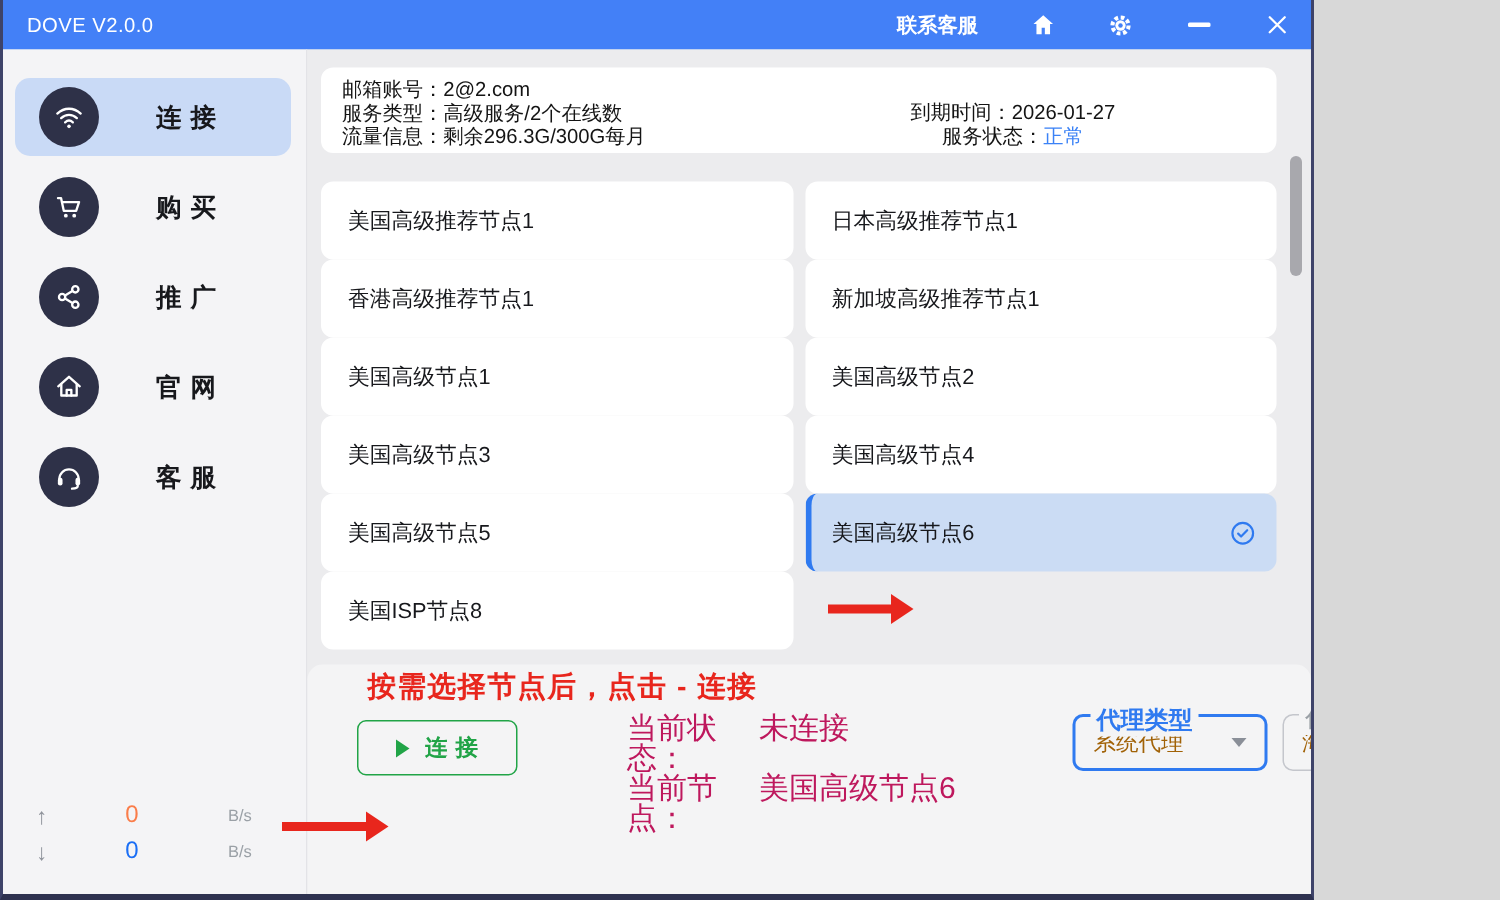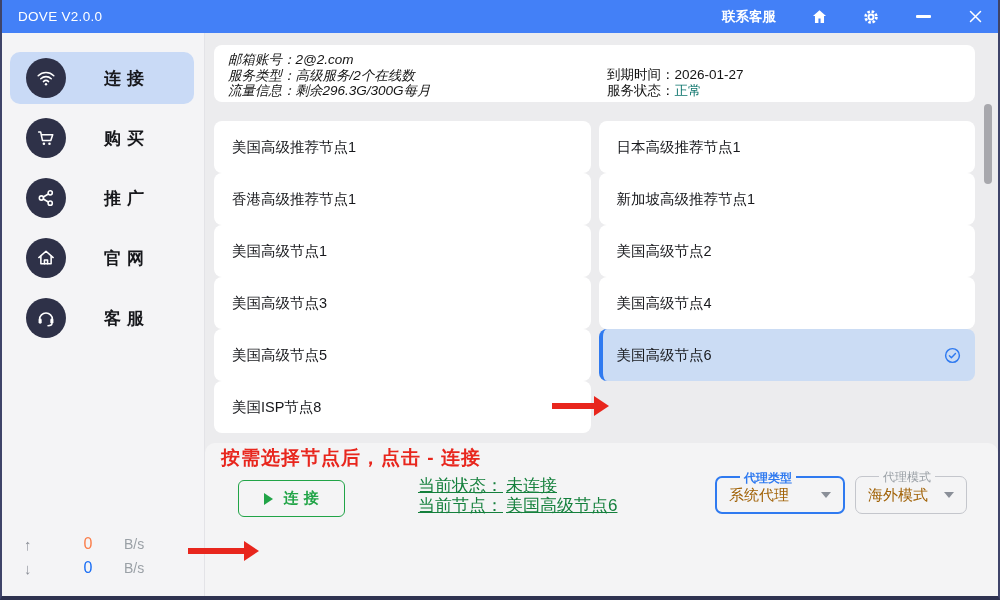--- a/index.html
+++ b/index.html
@@ -1,19 +1,19 @@
 <!DOCTYPE html>
 <html><head>
 <meta charset="utf-8">
 <style>
   * { margin:0; padding:0; box-sizing:border-box; }
   html,body { width:1000px; height:600px; }
   body { font-family:"Liberation Sans","DejaVu Sans",sans-serif; background:#d8d8d8; }
 
-  .window { width:1000px; height:600px; display:flex; flex-direction:column;
+  .window { width:876px; height:600px; display:flex; flex-direction:column;
             border-left:2px solid #3e4369; border-right:2px solid #3e4369; border-bottom:4px solid #2e3250;
             background:#ececee; overflow:hidden; position:relative; }
 
   
   .titlebar { height:33px; background:#4380f7; display:flex; align-items:center;
               padding:0 14px 0 16px; flex:0 0 33px; }
   .titlebar .title { color:#fff; font-size:13.5px; letter-spacing:0.3px; }
   .titlebar .tb-right { margin-left:auto; display:flex; align-items:center; gap:34px; }
   .tb-contact { color:#fff; font-size:13.5px; font-weight:700; cursor:pointer; }
   .tb-ico { width:18px; height:18px; display:flex; align-items:center; justify-content:center; cursor:pointer; }
@@ -32,59 +32,59 @@
                  align-items:center; justify-content:center; flex:0 0 40px; }
   .icon-circle svg { width:22px; height:22px; }
   .side-label { margin-left:38px; font-size:17px; font-weight:700; color:#17181c; letter-spacing:0.35em; }
 
   .speeds { position:absolute; left:0; bottom:16px; width:100%; font-size:15px; }
   .speed-row { display:flex; align-items:center; height:24px; padding:0 22px; }
   .sp-arrow { color:#8f939b; width:28px; font-size:15px; }
   .sp-val { width:72px; text-align:center; font-size:16px; }
   .sp-val.up { color:#fa7d4a; }
   .sp-val.down { color:#1a6ef5; }
-  .sp-unit { color:#9aa0a6; font-size:14px; }
+  .sp-unit { margin-left:28px; color:#9aa0a6; font-size:11px; }
 
   
   .main { flex:1; position:relative; background:#ececee; display:flex; flex-direction:column; min-width:0; }
 
   .account-card { background:#fff; border-radius:8px; margin:12px 23px 0 9px; height:57px;
                   padding:7px 0 0 14px; display:flex; }
-  .acct-col1 { width:379px;font-style:italic; }
-  .acct-col2 { padding-top:15px; }
+  .acct-col1 { width:379px; }
+  .acct-col2 { padding-top:15px;text-align:center; }
   .acct-line { font-size:13.5px; color:#141414; line-height:15.5px; white-space:nowrap; }
   .acct-line .lab { color:#141414; }
-  .ok-green { color:#0f766e; }
+  .ok-green { color:#3b82f6; }
 
   .node-grid { margin:19px 23px 0 9px; display:grid; grid-template-columns:1fr 1fr; gap:0 8px; }
   .node-card { background:#fff; border-radius:8px; height:52px; display:flex; align-items:center;
                padding:0 14px 0 18px; font-size:14.5px; color:#17181c; cursor:pointer; position:relative; }
   .node-card.selected { background:#cbdcf4; border-left:4px solid #2f7af0; padding-left:14px; }
   .node-card .check { margin-left:auto; width:17px; height:17px; display:flex; }
 
   .scroll-thumb { position:absolute; right:6px; top:71px; width:8px; height:80px;
                   background:#a8a8ad; border-radius:4px; }
 
   
   .footer { flex:1; position:relative; background:#f4f4f5; border-radius:10px 10px 0 0; margin-top:10px; min-height:96px; }
-  .hint-text { position:absolute; left:16px; top:2px; color:#e8261d; font-size:19px; font-weight:700; letter-spacing:1px; }
+  .hint-text { position:absolute; left:40px; top:2px; color:#e8261d; font-size:19px; font-weight:700; letter-spacing:1px; }
   .connect-btn { position:absolute; left:33px; top:37px; width:107px; height:37px; border:1.5px solid #21a447;
                  border-radius:6px; background:transparent; display:flex; align-items:center; justify-content:center;
                  gap:10px; cursor:pointer; }
   .connect-btn .play { width:0; height:0; border-left:9px solid #21a447; border-top:6px solid transparent;
                        border-bottom:6px solid transparent; }
   .connect-btn .lbl { color:#21a447; font-size:15px; font-weight:700; letter-spacing:0.35em; margin-right:-0.35em; }
 
-  .status-block { position:absolute; left:213px; top:33px; font-size:17px; color:#15803d;text-decoration:underline; }
+  .status-block { position:absolute; left:213px; top:33px; font-size:20px; color:#be185d; }
   .status-row { display:flex; line-height:20px; }
   .status-row .s-lab { width:88px; }
 
   .mselect { position:absolute; top:33px; height:38px; border-radius:7px; background:transparent;
              display:flex; align-items:center; padding:0 12px; cursor:pointer; }
-  .mselect .flabel { position:absolute; top:-8px; left:23px; font-size:12px; background:#f4f4f5; padding:0 4px;font-family:Liberation Mono, monospace; }
+  .mselect .flabel { position:absolute; top:-8px; left:10px; font-size:16px; background:#f4f4f5; padding:0 4px;font-family:Liberation Mono, monospace; }
   .mselect .val { font-size:15px; color:#a16207; }
   .mselect .caret { margin-left:auto; width:0; height:0; border-left:5px solid transparent;
                     border-right:5px solid transparent; border-top:6px solid #8a8f98; }
   .sel-type { left:510px; width:130px; border:2px solid #2f7af0; }
   .sel-type .flabel { color:#2f7af0; font-weight:700; }
   .sel-mode { left:650px; width:112px; border:1.5px solid #c4c6cc; }
   .sel-mode .flabel { color:#9aa0a6; }
 
   
   .red-arrow { position:absolute; display:flex; align-items:center; z-index:5; pointer-events:none; }

